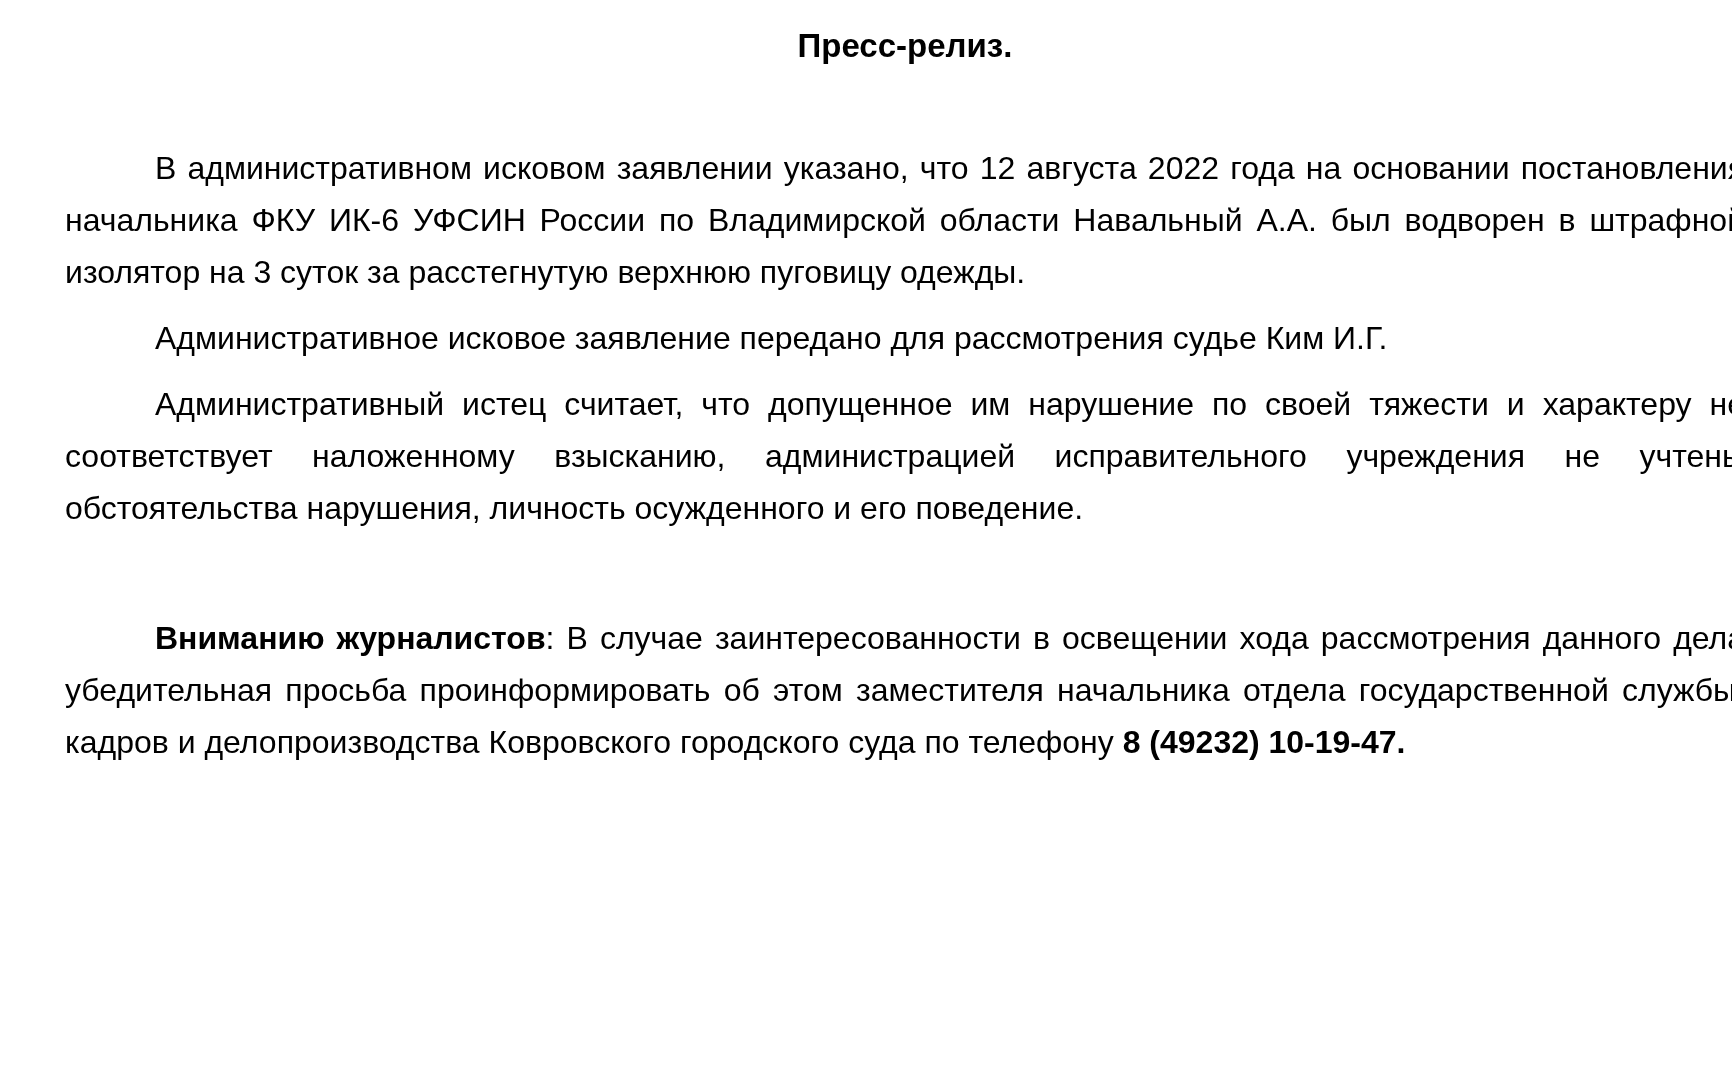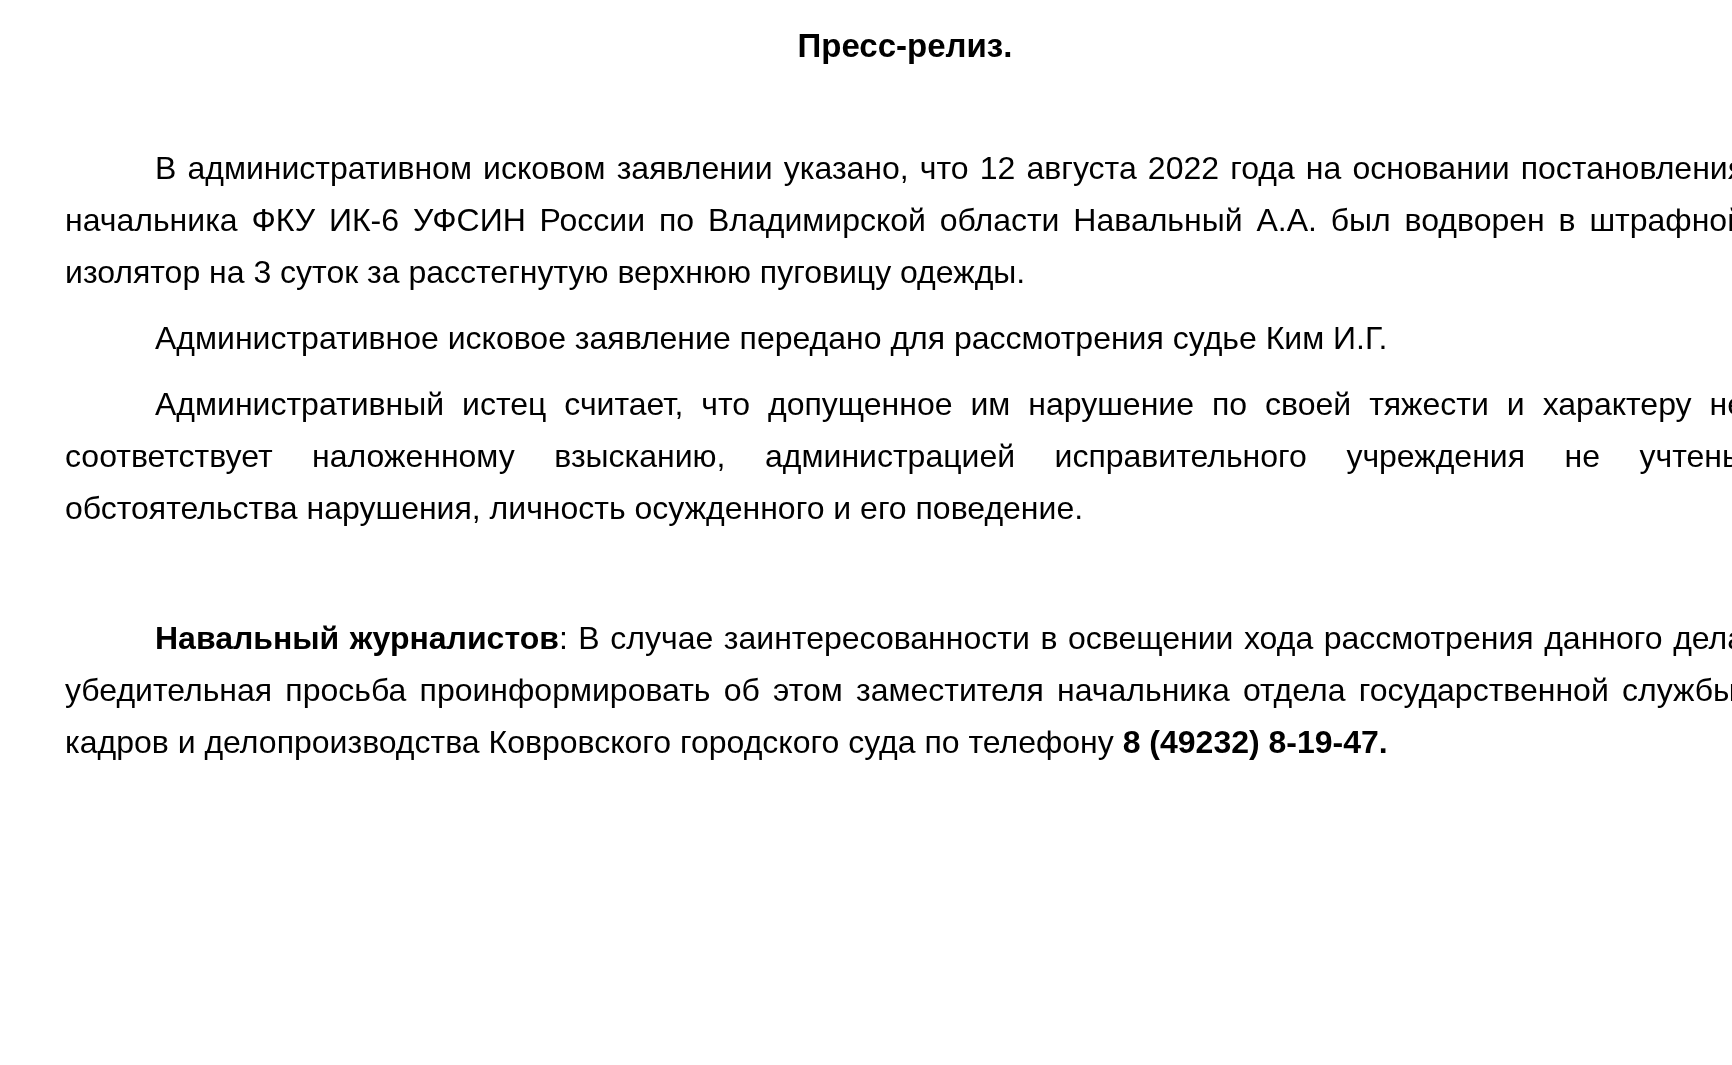--- a/index.html
+++ b/index.html
@@ -47,15 +47,15 @@
   <h1 class="doc-title">Пресс-релиз.</h1>
 
   <div class="doc-body">
 
     <p>В административном исковом заявлении указано, что 12 августа 2022 года на основании постановления начальника ФКУ ИК-6 УФСИН России по Владимирской области Навальный А.А. был водворен в штрафной изолятор на 3 суток за расстегнутую верхнюю пуговицу одежды.</p>
 
     <p>Административное исковое заявление передано для рассмотрения судье Ким И.Г.</p>
 
     <p>Административный истец считает, что допущенное им нарушение по своей тяжести и характеру не соответствует наложенному взысканию, администрацией исправительного учреждения не учтены обстоятельства нарушения, личность осужденного и его поведение.</p>
 
-    <p class="notice"><span class="b">Навальный журналистов</span><span>: </span><span>В случае заинтересованности в освещении хода рассмотрения данного дела убедительная просьба проинформировать об этом заместителя начальника отдела государственной службы, кадров и делопроизводства Ковровского городского суда по телефону </span><span class="b">8 (49232) 8-19-47.</span></p>
+    <p class="notice"><span class="b">Вниманию журналистов</span><span>: </span><span>В случае заинтересованности в освещении хода рассмотрения данного дела убедительная просьба проинформировать об этом заместителя начальника отдела государственной службы, кадров и делопроизводства Ковровского городского суда по телефону </span><span class="b">8 (49232) 10-19-47.</span></p>
   </div>
 </div>
 
 </body></html>

